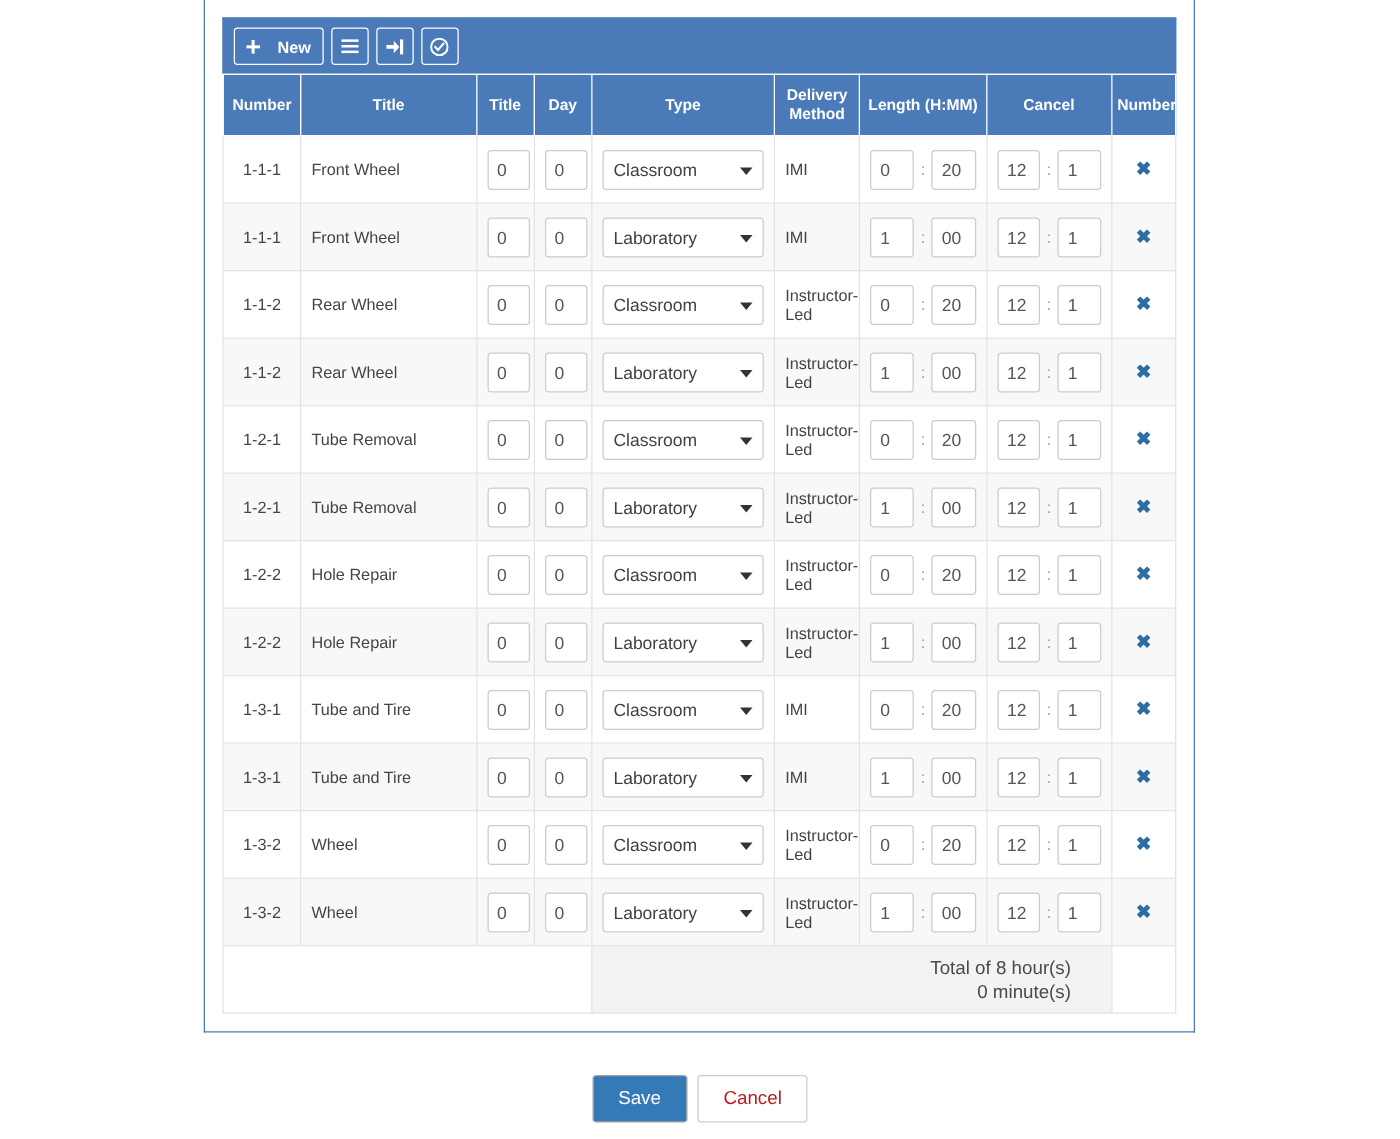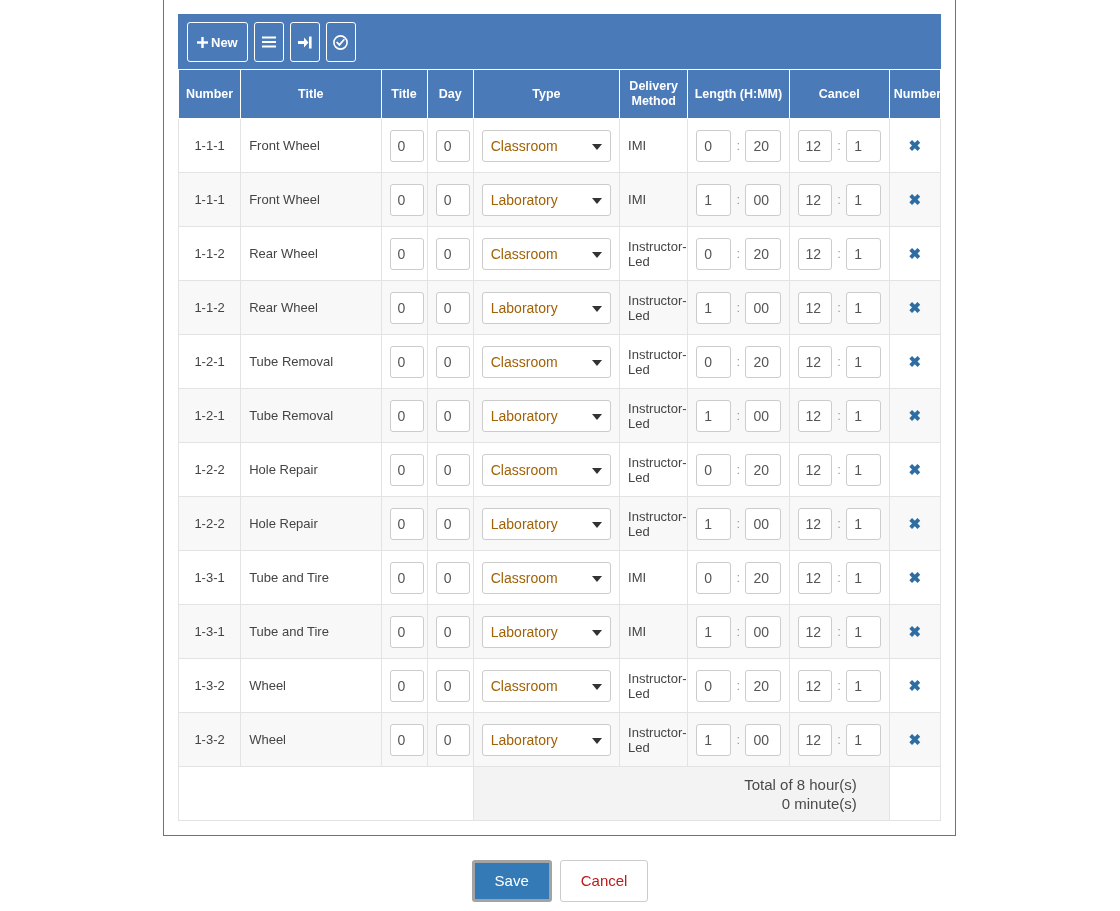--- a/index.html
+++ b/index.html
@@ -49,29 +49,29 @@
     display: flex;
     gap: 6px;
     align-items: center;
     border: 1px solid #4a7ab8;
     border-bottom: none;
   }
   .tb-btn {
     background: #4a7ab8;
     border: 1px solid #ffffff;
     color: #ffffff;
-    height: 40px;
+    height: 30px;
     min-width: 30px;
     border-radius: 3px;
     font-size: 13px;
     font-weight: bold;
     display: inline-flex;
     align-items: center;
     justify-content: center;
-    gap: 3px;
+    gap: 14px;
     padding: 0 9px;
     cursor: pointer;
     line-height: 1;
     user-select: none;
   }
   .tb-btn.icon-only { padding: 0; width: 30px; }
   .tb-btn svg { display: block; }
 
   
   table.sched {
@@ -147,21 +147,21 @@
 
   .select-box {
     position: relative;
     border: 1px solid #cccccc;
     border-radius: 3px;
     background: #ffffff;
     height: 32px;
     line-height: 30px;
     padding: 0 24px 0 8px;
     font-size: 14px;
-    color: #a16207;
+    color: #404040;
     width: 100%;
     cursor: pointer;
     white-space: nowrap;
     overflow: hidden;
   }
   .select-box .caret {
     position: absolute;
     right: 8px;
     top: 50%;
     margin-top: -2px;
@@ -208,21 +208,21 @@
   .btn {
     font-family: "Liberation Sans", sans-serif;
     font-size: 15px;
     border-radius: 3px;
     padding: 8px 20px;
     cursor: pointer;
     line-height: 20px;
   }
   .btn-primary {
     background: #337ab7;
-    border: 3px solid #a3a3a3;
+    border: 1px solid #a3a3a3;
     color: #ffffff;
   }
   .btn-default {
     background: #ffffff;
     border: 1px solid #cccccc;
     color: #b91c1c;
   }
 </style>
 </head>
 <body>

